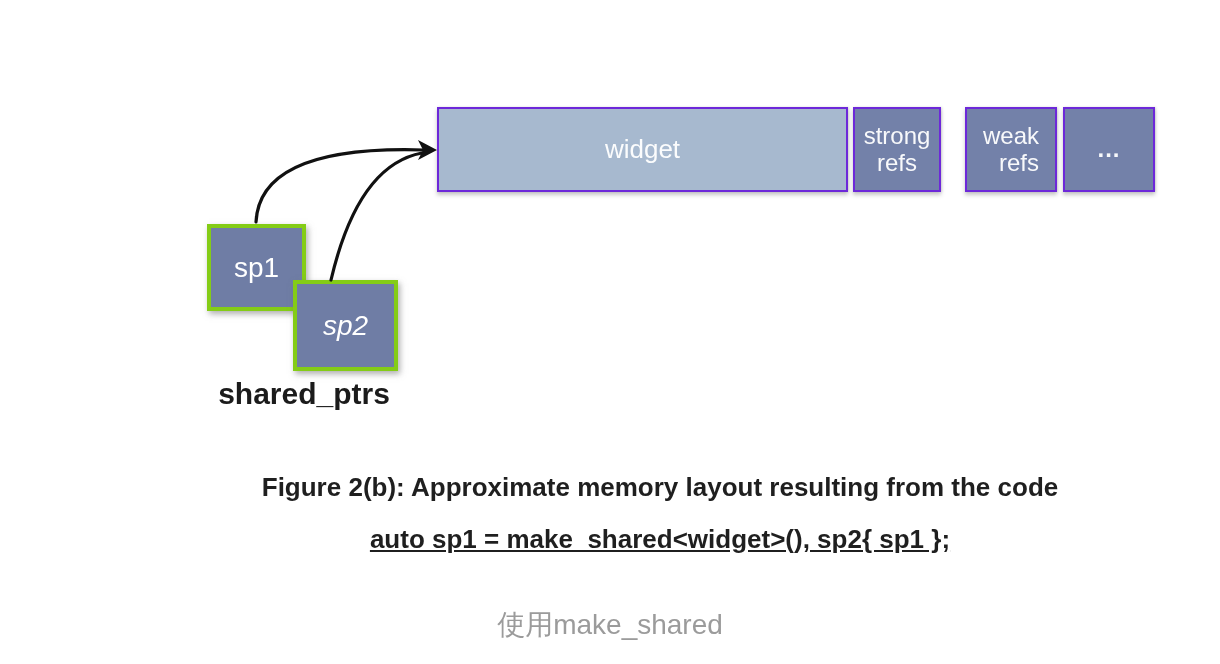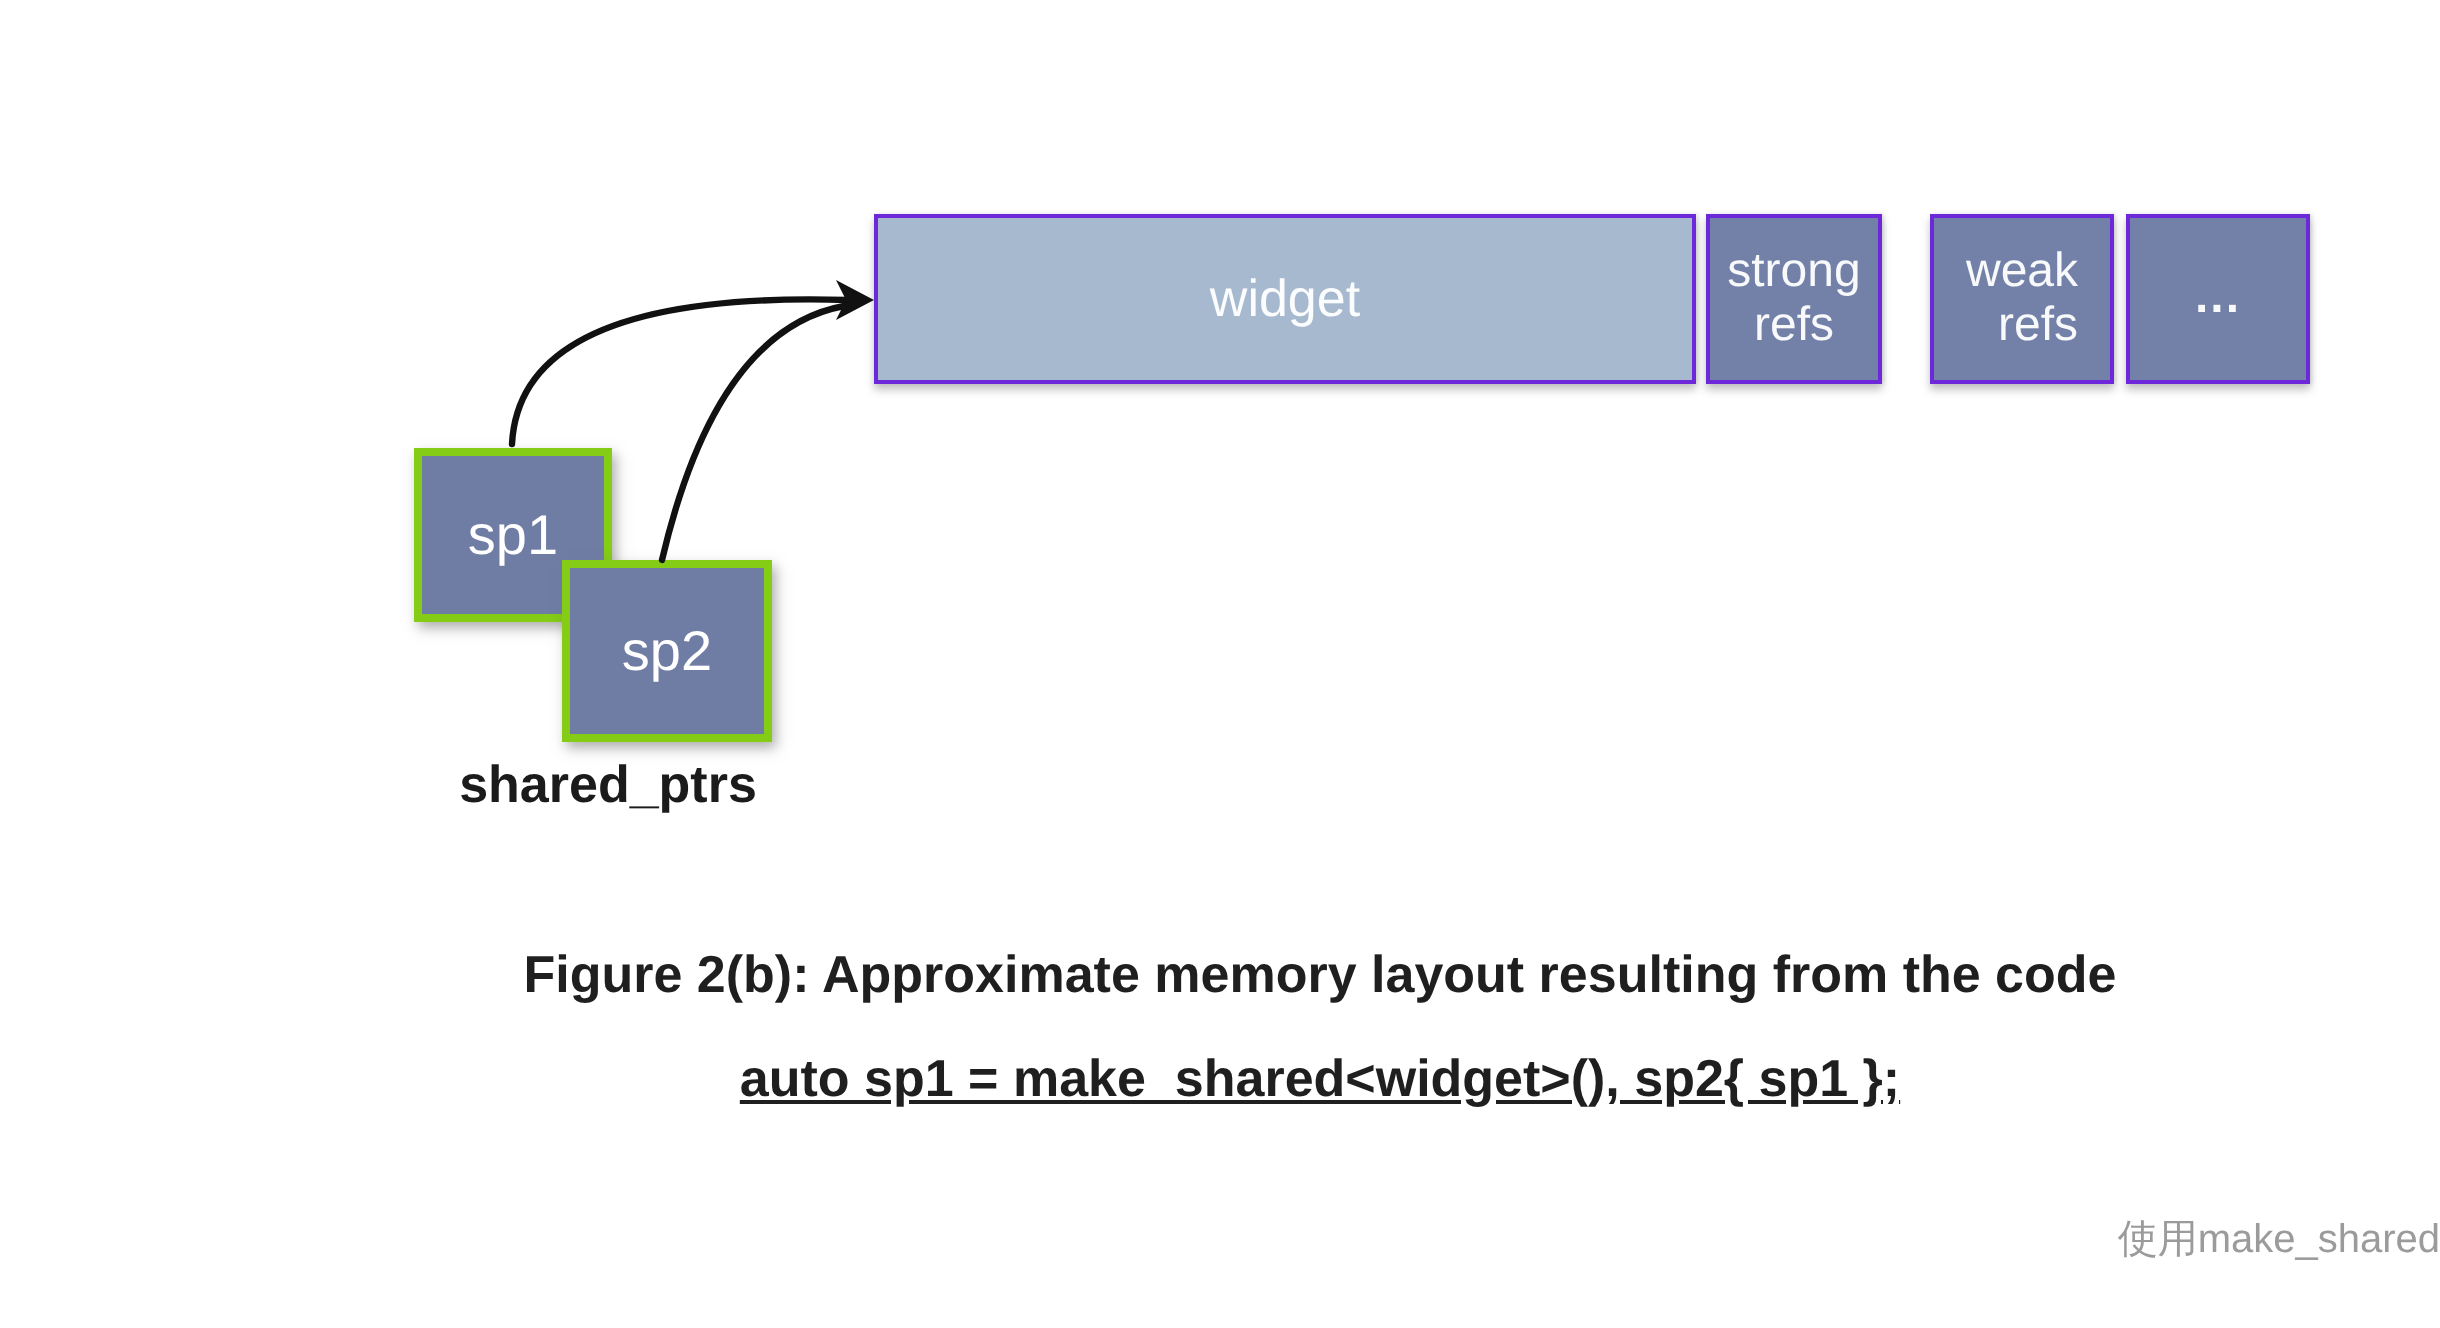--- a/index.html
+++ b/index.html
@@ -71,29 +71,29 @@
     background: var(--box_fill);
     border: 4px solid #84cc16;
     box-shadow: 2px 3px 6px rgba(110,110,110,0.55);
     color: #ffffff;
     font-size: 28px;
     display: flex;
     align-items: center;
     justify-content: center;
   }
   .sp1-box { left: 207px; top: 224px; width: 99px;  height: 87px; z-index: 1; }
-  .sp2-box { left: 281px; top: 280px; width: 105px; height: 91px; z-index: 2; }
+  .sp2-box { left: 293px; top: 280px; width: 105px; height: 91px; z-index: 2; font-style: italic; }
 
   .shared-ptrs-label {
     position: absolute;
     left: 214px;
     top: 377px;
     width: 180px;
     text-align: center;
-    font-size: 26px;
+    font-size: 30px;
     font-weight: bold;
     color: #1b1b1b;
   }
 
   
   .arrows-svg {
     position: absolute;
     left: 0;
     top: 0;
     z-index: 3;
@@ -113,23 +113,23 @@
   }
   .caption-line1 { line-height: 32px; }
   .caption-line2 { line-height: 32px; margin-top: 20px; text-decoration: underline; }
 
   
   .footer-note {
     position: absolute;
     left: 0;
     top: 606px;
     width: 1220px;
-    text-align: right;
+    text-align: center;
     color: var(--footer_text);
-    font-size: 20px;
+    font-size: 28px;
   }
 </style>
 </head>
 <body>
 
 <div id="stage">
 
   <div class="memory-bar">
     <div class="cell cell-widget">widget</div>
     <div class="cell cell-strong">strong

